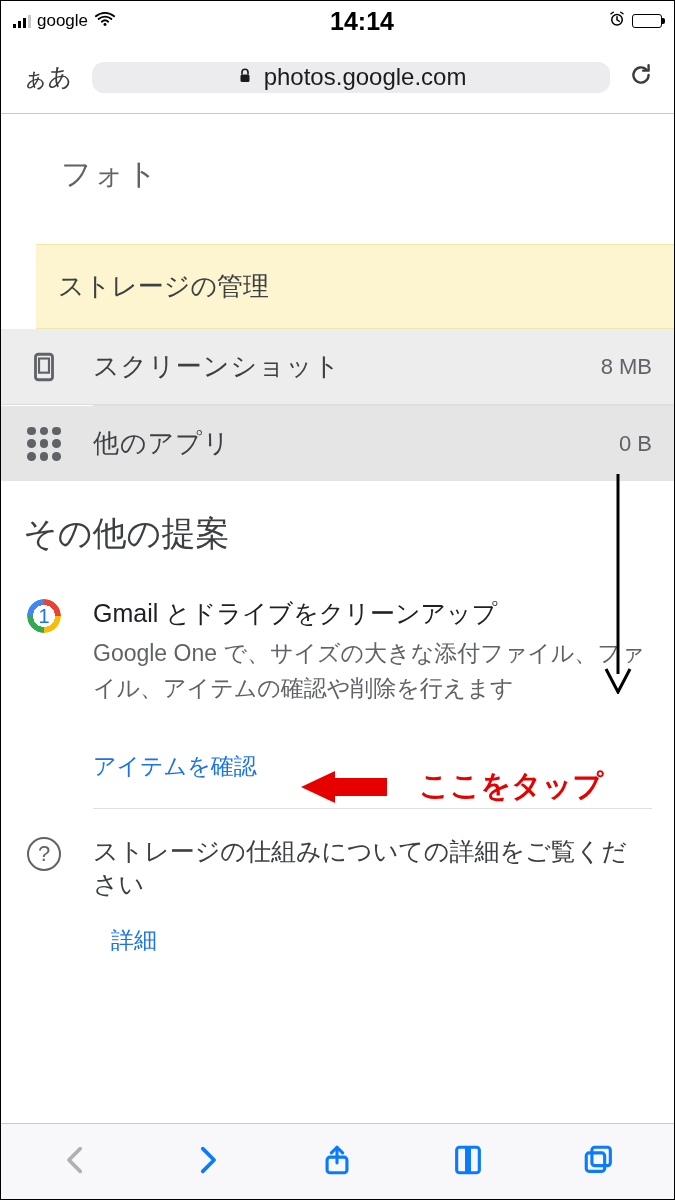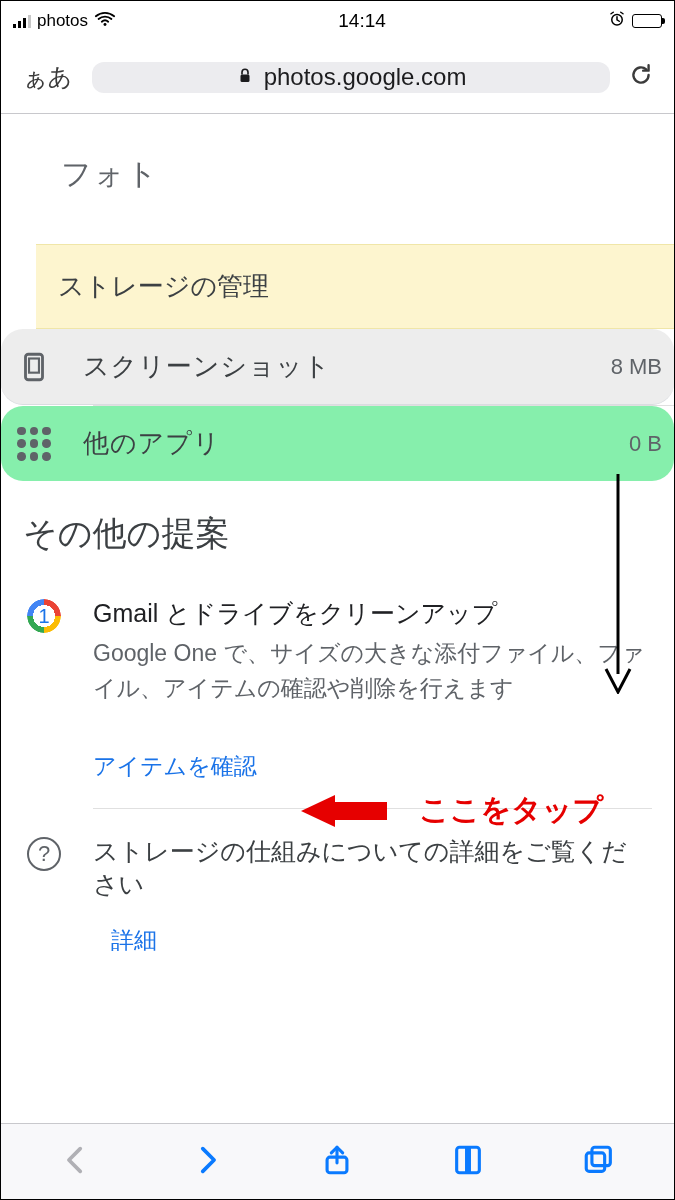--- a/index.html
+++ b/index.html
@@ -8,21 +8,21 @@
 
   
   .status-bar { height: 40px; display: flex; align-items: center; justify-content: space-between; padding: 0 12px; font-size: 18px; font-weight: 600; }
   .status-left, .status-right { display: flex; align-items: center; gap: 6px; }
   .sig-bars { display: flex; align-items: flex-end; gap: 2px; height: 14px; }
   .sig-bars span { width: 3px; background: #000; display: inline-block; }
   .sig-bars span:nth-child(1){height:4px;} .sig-bars span:nth-child(2){height:7px;}
   .sig-bars span:nth-child(3){height:10px;} .sig-bars span:nth-child(4){height:13px; background:#c7c7c7;}
   .carrier { font-size: 17px; font-weight: 500; }
   .wifi-icon svg { width: 22px; height: 22px; }
-  .clock { font-size: 19px; font-weight: 400; }
+  .clock { font-size: 25px; font-weight: 700; }
   .alarm-icon svg { width: 18px; height: 18px; }
   .battery { width: 30px; height: 14px; border: 1.5px solid #000; border-radius: 3px; position: relative; }
   .battery::after { content:""; position:absolute; right:-4px; top:3px; width:3px; height:6px; background:#000; border-radius:0 2px 2px 0;}
   .battery .fill { height: 100%; width: 40%; background: #000; border-radius:1px 0 0 1px; }
 
   
   .safari-bar { height: 72px; display:flex; align-items:center; padding: 0 12px; gap: 10px; }
   .aa-button { font-size: 24px; color:#3b3b3b; padding:6px 10px; }
   .addr-pill { flex:1; background:#ececef; border-radius:12px; height:31px; display:flex; align-items:center; justify-content:center; gap:10px; font-size:24px; color:#1c1c1e; }
   .lock-icon svg { width:18px; height:18px; }
@@ -36,28 +36,28 @@
   .photos-header { height: 80px; display:flex; align-items:center; padding: 0 22px; gap: 28px; margin-left: 10px; }
   .photos-title { font-size: 30px; color:#5f6368; flex:1; letter-spacing: 2px; }
   .hdr-actions { display:flex; align-items:center; gap: 38px; }
 
   .mid-gap { height: 30px; background:#fff; }
 
   
   .yellow-banner { background:#fdf5cf; border-top:1px solid #f0e6a8; border-bottom:1px solid #f0e6a8; padding: 24px 22px; font-size: 26px; color:#3c4043;margin-left:35px; }
 
   
-  .row { display:flex; align-items:center; padding: 20px 12px; gap: 28px; border-radius: 22px; }
+  .row { display:flex; align-items:center; padding: 20px 22px; gap: 28px; }
   .row.screenshots { background:#ededed; border-bottom:1px solid #dadce0; }
   .row-icon { width:42px; display:flex; justify-content:center; }
   .row-icon svg { width:34px; height:34px; stroke:#5f6368; fill:none; }
   .row-label { flex:1; font-size:26px; color:#3c4043; letter-spacing: 1px; }
   .row-size { font-size:22px; color:#5f6368; }
 
-  .row.otherapps { background:#86efac; }
+  .row.otherapps { background:#e5e5e5; }
   .apps-grid { width:34px; height:34px; display:grid; grid-template-columns:repeat(3,1fr); grid-template-rows:repeat(3,1fr); gap:4px; }
   .apps-grid span { background:#5f6368; border-radius:50%; }
 
   .divider-indent { margin-left: 92px; height:1px; background:#e0e0e0; }
 
   
   .suggest-section { padding: 30px 22px 10px; }
   .suggest-title { font-size:34px; color:#3c4043; margin-bottom: 30px; }
   .suggest-item { display:flex; gap: 28px; padding: 10px 0 26px; }
   .suggest-ico { width:42px; display:flex; justify-content:center; padding-top:2px; }
@@ -96,21 +96,21 @@
 <body>
 
 <div class="status-bar">
   <div class="status-left">
     <span class="sig-bars">
         <span></span>
         <span></span>
         <span></span>
         <span></span>
       </span>
-    <span class="carrier">photos</span>
+    <span class="carrier">google</span>
     <span class="wifi-icon">
       <svg viewBox="0 0 24 24">
           <path d="M2 9c6-5 14-5 20 0" stroke="#000" stroke-width="2" fill="none" stroke-linecap="round"></path>
           <path d="M5 12c4-3.5 10-3.5 14 0" stroke="#000" stroke-width="2" fill="none" stroke-linecap="round"></path>
           <path d="M8.5 15c2-1.8 5-1.8 7 0" stroke="#000" stroke-width="2" fill="none" stroke-linecap="round"></path>
           <circle cx="12" cy="18" r="1.6" fill="#000"></circle>
         </svg>
     </span>
   </div>
   <div class="clock">14:14</div>
@@ -248,21 +248,21 @@
     </div>
   </div>
 
   <div class="down-arrow" style="right:36px; top:360px;">
     <svg viewBox="0 0 40 220">
         <line x1="20" y1="0" x2="20" y2="200" stroke="#000" stroke-width="3"></line>
         <path d="M8 195 L20 218 L32 195" fill="none" stroke="#000" stroke-width="3" stroke-linejoin="miter"></path>
       </svg>
   </div>
 
-  <div class="annotation" style="left:300px; top:676px;">
+  <div class="annotation" style="left:300px; top:652px;">
     <span class="red-arrow"></span>
     <span class="anno-text">ここをタップ</span>
   </div>
 
 </div>
 
 <div class="safari-bottom">
   <span class="tb-btn tb-disabled">
     <svg viewBox="0 0 24 24" fill="none">
         <path d="M15 4l-8 8 8 8" stroke-width="2.6" stroke-linecap="round" stroke-linejoin="round"></path>

